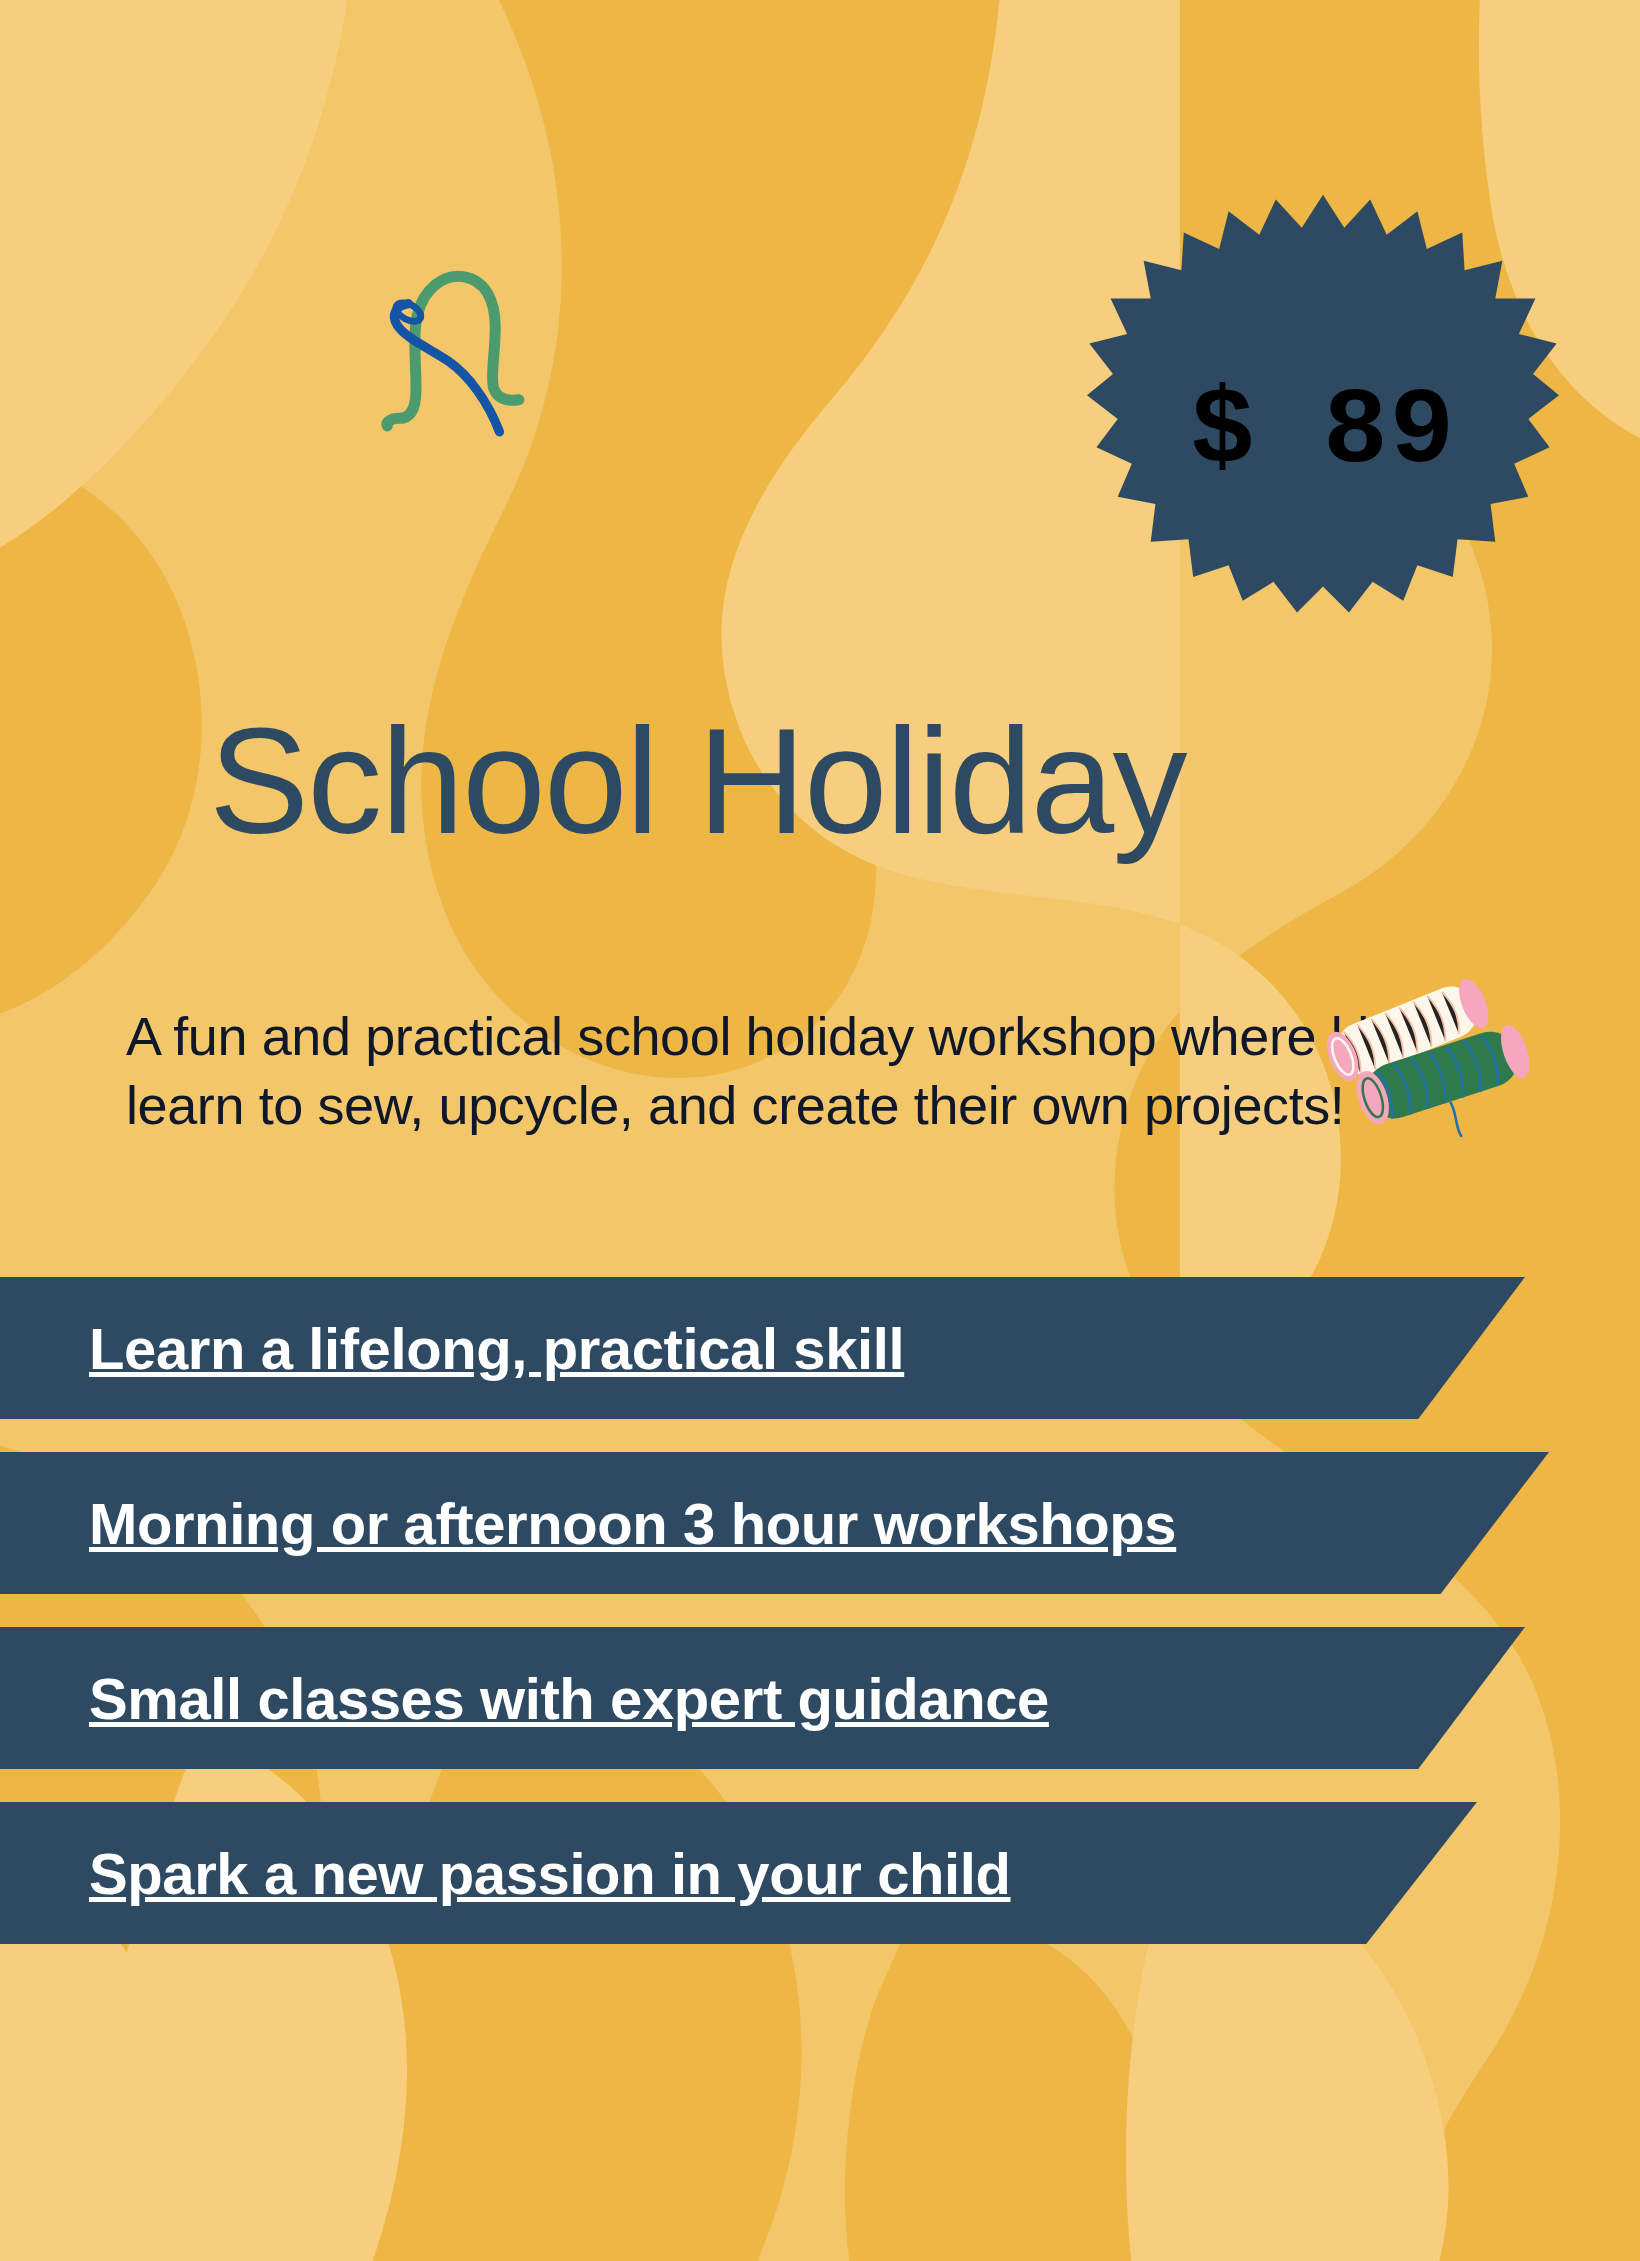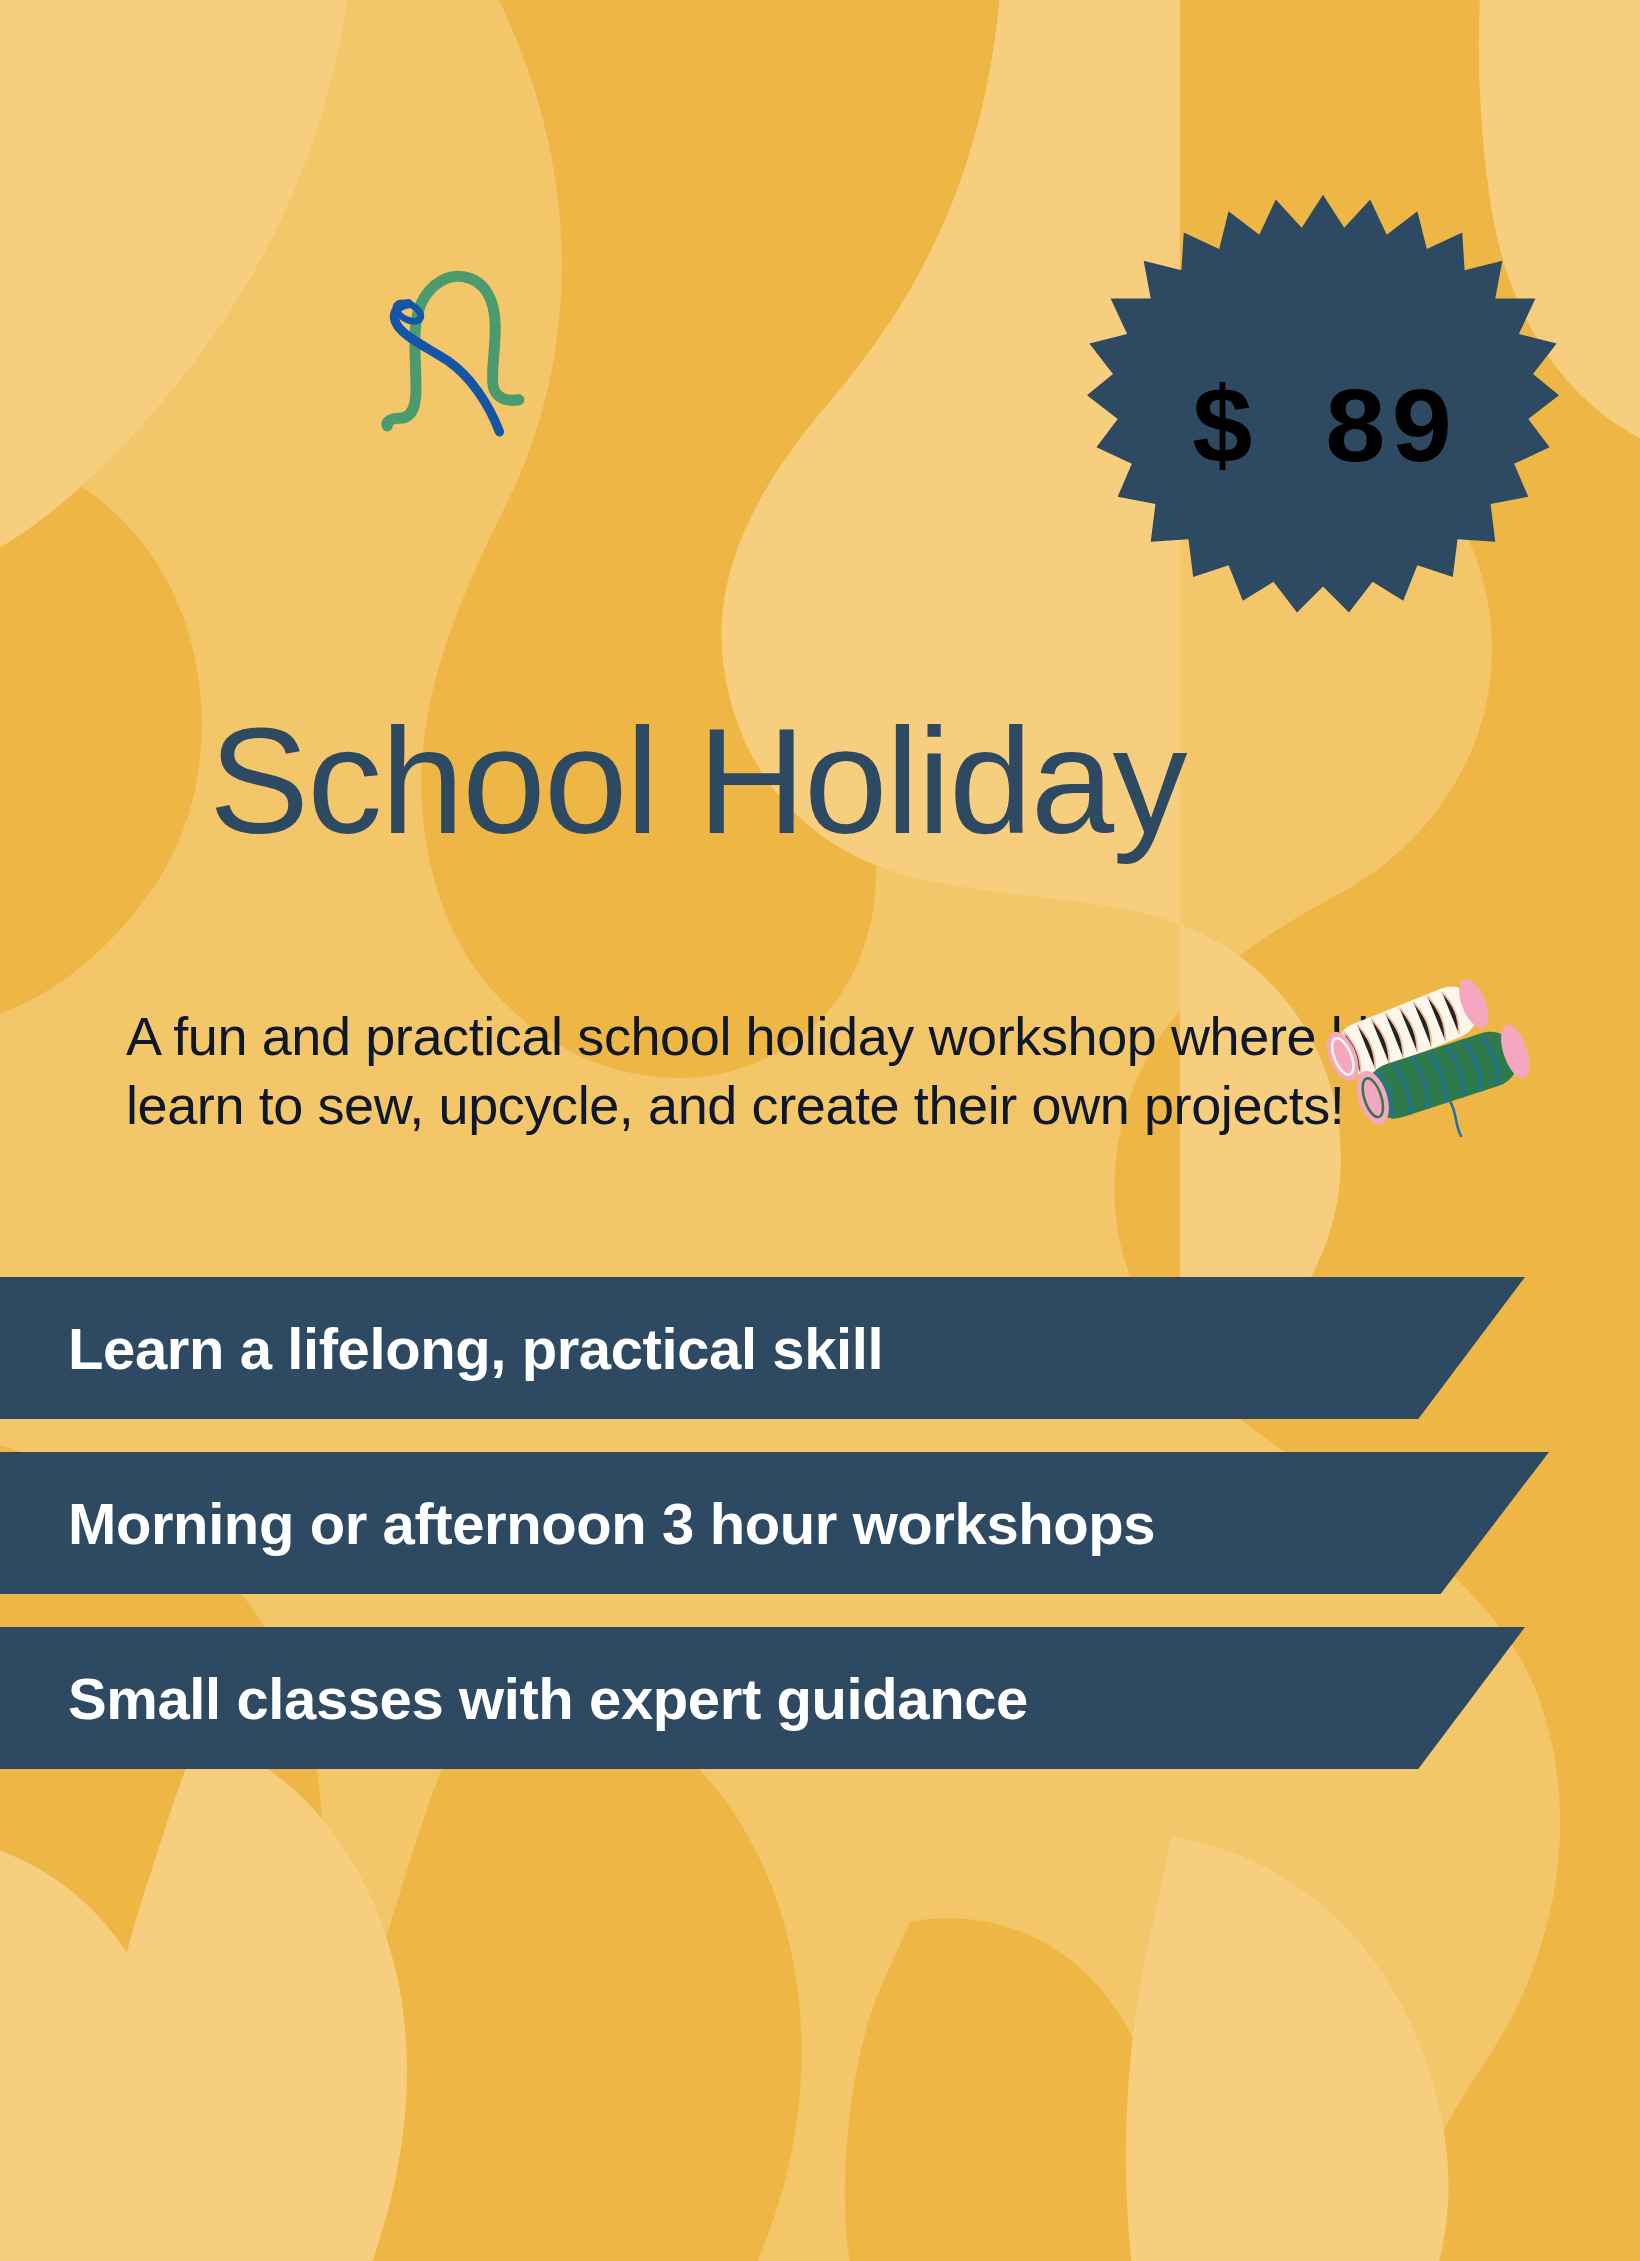--- a/index.html
+++ b/index.html
@@ -119,22 +119,23 @@
   }
   .banner.b1 { width: 1525px; clip-path: polygon(0 0, 100% 0, 93.0% 100%, 0 100%); }
   .banner.b2 { width: 1549px; clip-path: polygon(0 0, 100% 0, 93.0% 100%, 0 100%); text-align: right; }
   .banner.b3 { width: 1525px; clip-path: polygon(0 0, 100% 0, 93.0% 100%, 0 100%); }
   .banner.b4 { width: 1477px; clip-path: polygon(0 0, 100% 0, 92.5% 100%, 0 100%); }
   .banner-label {
     color: #ffffff;
     font-size: 58px;
     font-weight: 700;
     letter-spacing: -0.4px;
-    padding-left: 68px;
+    padding-left: 89px;
     white-space: nowrap;
+    text-decoration: underline;
   }
 </style>
 </head>
 <body>
 
 <div class="poster">
 
   <svg class="bg-layer" viewBox="0 0 1946 2683" preserveAspectRatio="none" xmlns="http://www.w3.org/2000/svg">
     <rect x="0" y="0" width="1946" height="2683" fill="#F3C669"></rect>
     <g fill="#EEB645">
@@ -237,16 +238,19 @@
   <div class="banners">
     <div class="banner b1">
       <span class="banner-label">Learn a lifelong, practical skill</span>
     </div>
     <div class="banner b2">
       <span class="banner-label">Morning or afternoon 3 hour workshops</span>
     </div>
     <div class="banner b3">
       <span class="banner-label">Small classes with expert guidance</span>
     </div>
+    <div class="banner b4">
+      <span class="banner-label">Spark a new passion in your child</span>
+    </div>
   </div>
 
 </div>
 
 
 </body></html>

